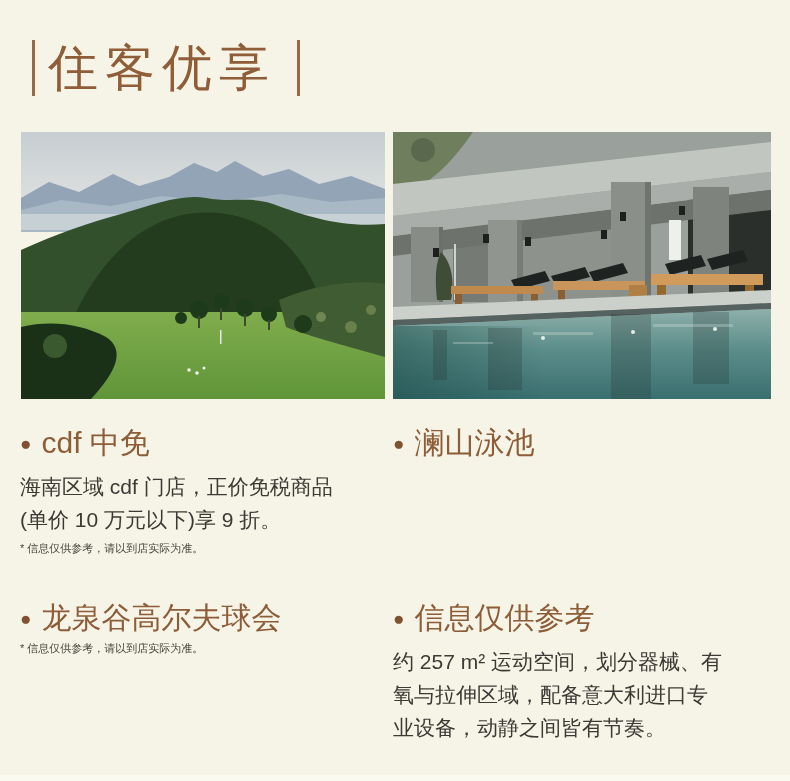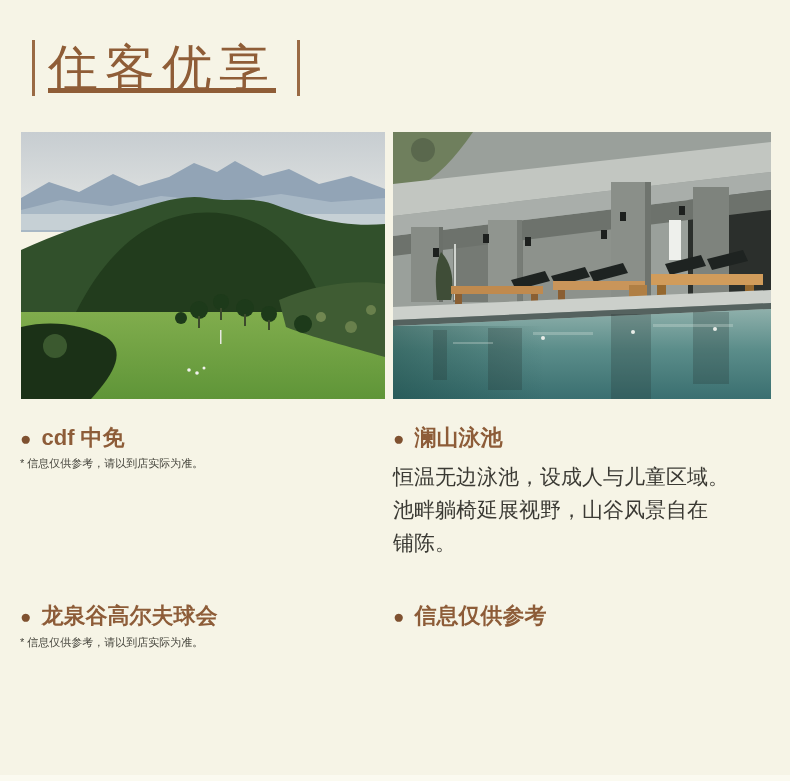--- a/index.html
+++ b/index.html
@@ -7,33 +7,33 @@
     width:790px;height:781px;position:relative;overflow:hidden;
     background:#f6f4e6;
     font-family:"Liberation Sans","DejaVu Sans",sans-serif;
   }
   
   .title-row{display:flex;align-items:center;gap:13px;padding:40px 0 0 32px;}
   .title-bar{width:3px;height:56px;background:#9a6a44;}
   .title-bar.right{margin-left:8px;}
   .title-text{
     font-size:50px;line-height:1;color:#8f5d37;
-    letter-spacing:7px;font-weight:500;white-space:nowrap;text-decoration:underline;
+    letter-spacing:7px;font-weight:500;white-space:nowrap;
   }
   
   .photos{display:flex;gap:8px;padding:36px 19px 0 21px;}
   .photos svg{display:block;}
   
   .content{
     display:grid;grid-template-columns:365px 377px;
     column-gap:8px;row-gap:44px;padding:26px 0 0 20px;
   }
   .sec-head{display:flex;align-items:center;gap:10px;}
   .bullet{font-size:19px;color:#7f5130;line-height:1;}
-  .sec-title{font-size:22px;font-weight:bold;color:#8d5c38;line-height:1.2;}
+  .sec-title{font-size:30px;font-weight:normal;color:#8d5c38;line-height:1.2;}
   .sec-body{
     margin-top:9px;font-size:21px;line-height:33px;color:#3b3a34;
     white-space:pre-line;
   }
   .footnote{margin-top:5px;font-size:11px;color:#45443c;}
   .bottom-strip{position:absolute;left:0;bottom:0;width:790px;height:6px;background:#fbfaf0;}
 </style>
 </head>
 <body>
 
@@ -176,43 +176,45 @@
   </svg>
 </div>
 
 <div class="content">
 
   <div class="section">
     <div class="sec-head">
       <span class="bullet">●</span>
       <span class="sec-title">cdf 中免</span>
     </div>
+    <div class="sec-body">海南区域 cdf 门店，正价免税商品
+(单价 10 万元以下)享 9 折。</div>
     <div class="footnote">* 信息仅供参考，请以到店实际为准。</div>
   </div>
 
   <div class="section">
     <div class="sec-head">
       <span class="bullet">●</span>
       <span class="sec-title">澜山泳池</span>
     </div>
-    <div class="sec-body">恒温无边泳池，设成人与儿童区域。
-池畔躺椅延展视野，山谷风景自在
-铺陈。</div>
   </div>
 
   <div class="section">
     <div class="sec-head">
       <span class="bullet">●</span>
       <span class="sec-title">龙泉谷高尔夫球会</span>
     </div>
     <div class="footnote">* 信息仅供参考，请以到店实际为准。</div>
   </div>
 
   <div class="section">
     <div class="sec-head">
       <span class="bullet">●</span>
       <span class="sec-title">信息仅供参考</span>
     </div>
+    <div class="sec-body">约 257 m² 运动空间，划分器械、有
+氧与拉伸区域，配备意大利进口专
+业设备，动静之间皆有节奏。</div>
   </div>
 
 </div>
 
 <div class="bottom-strip"></div>
 
 </body></html>

